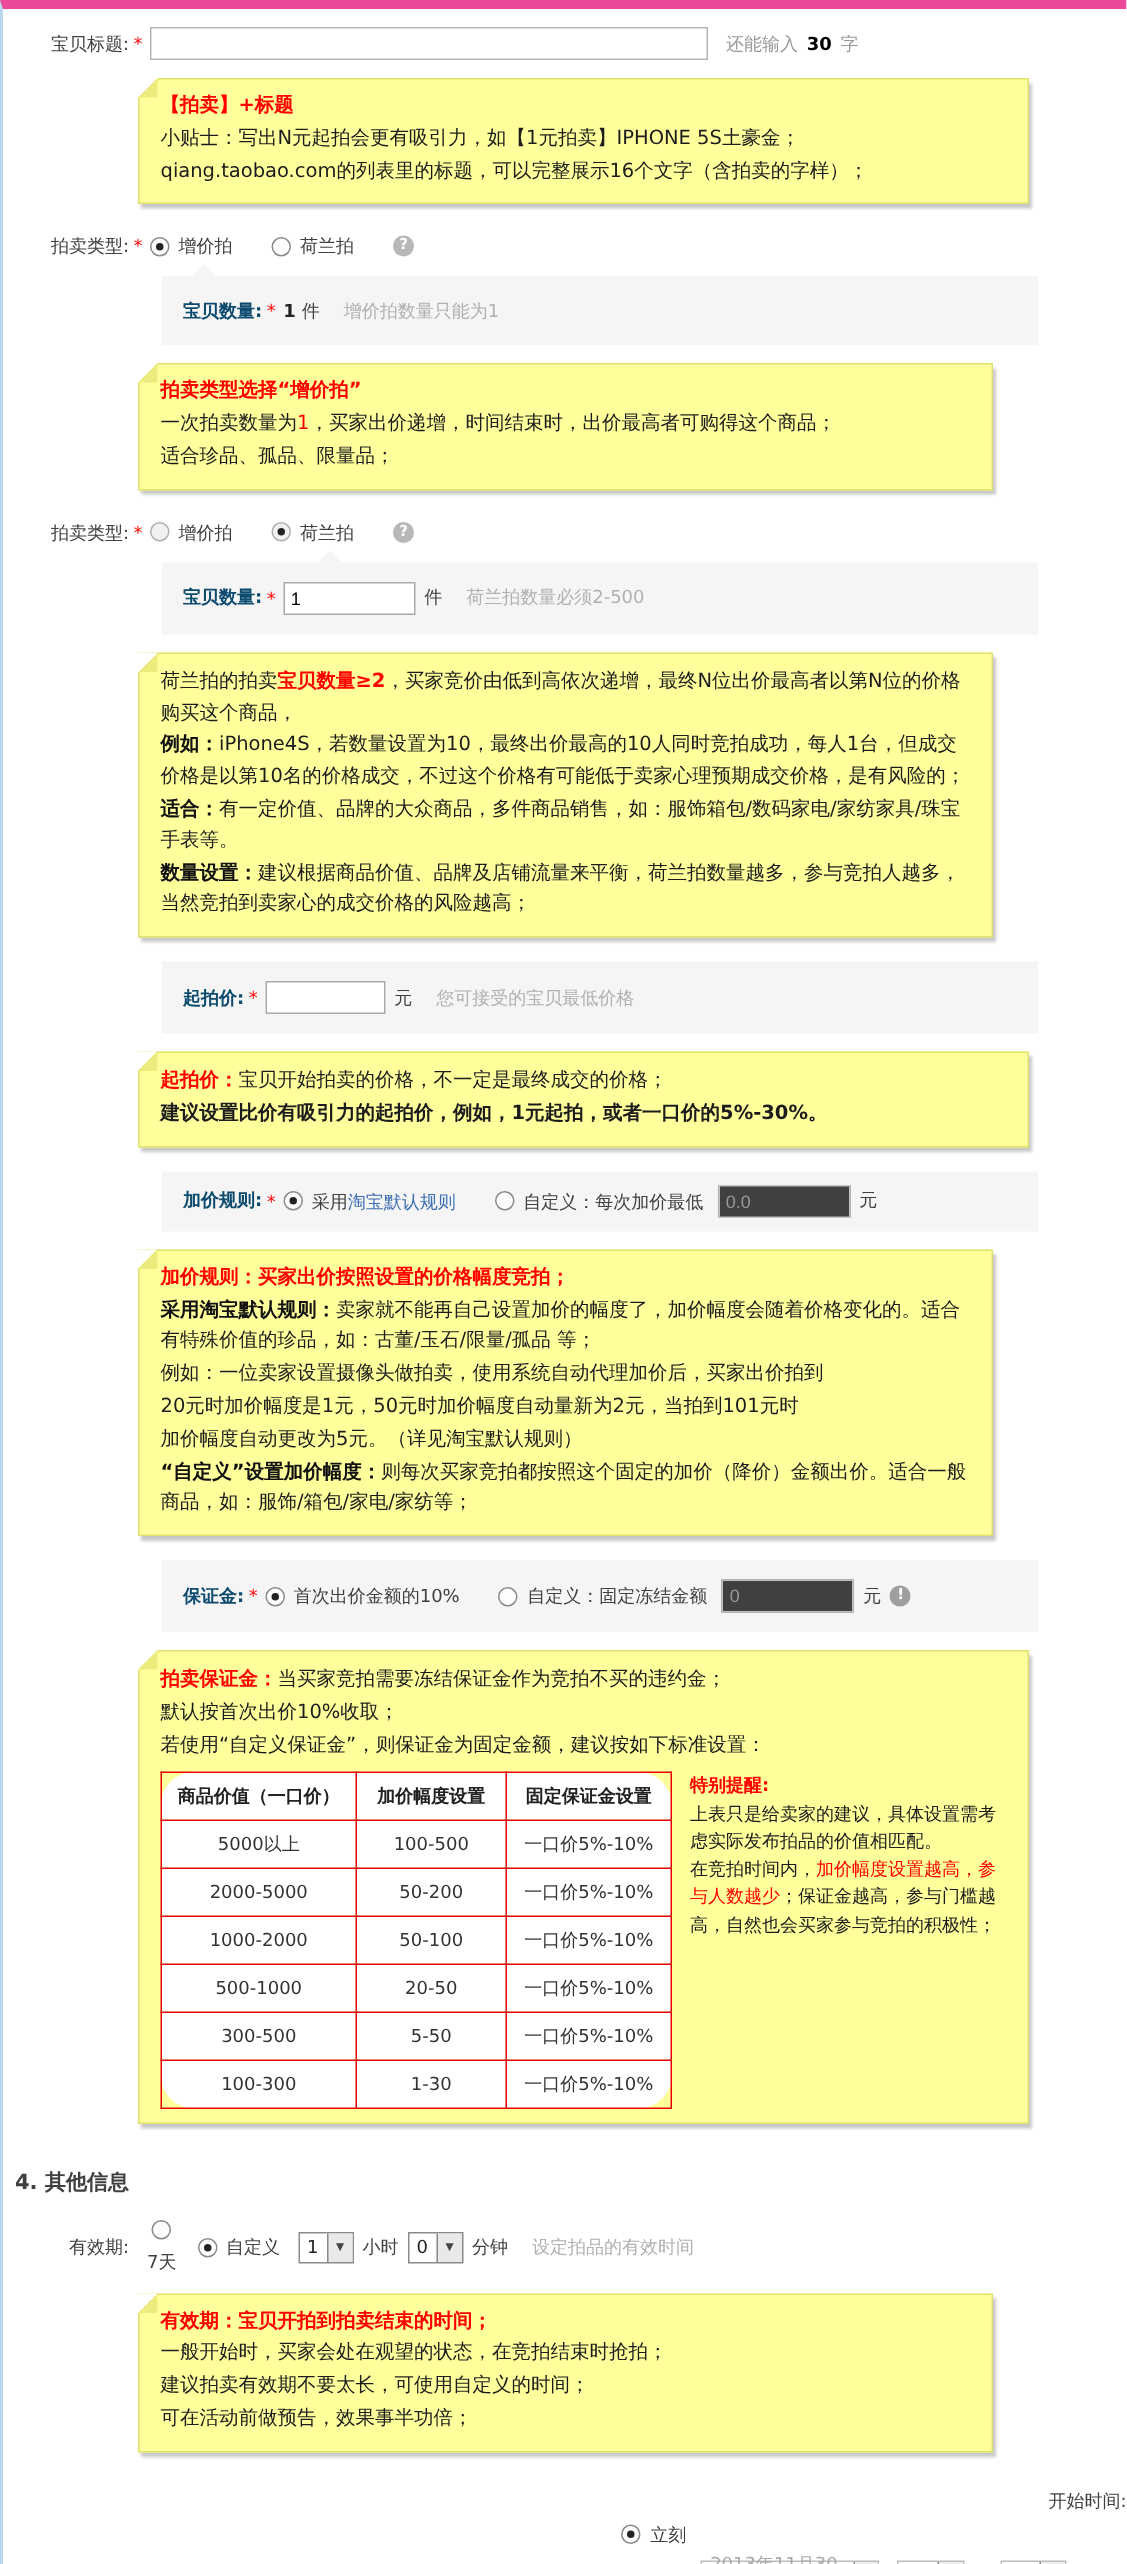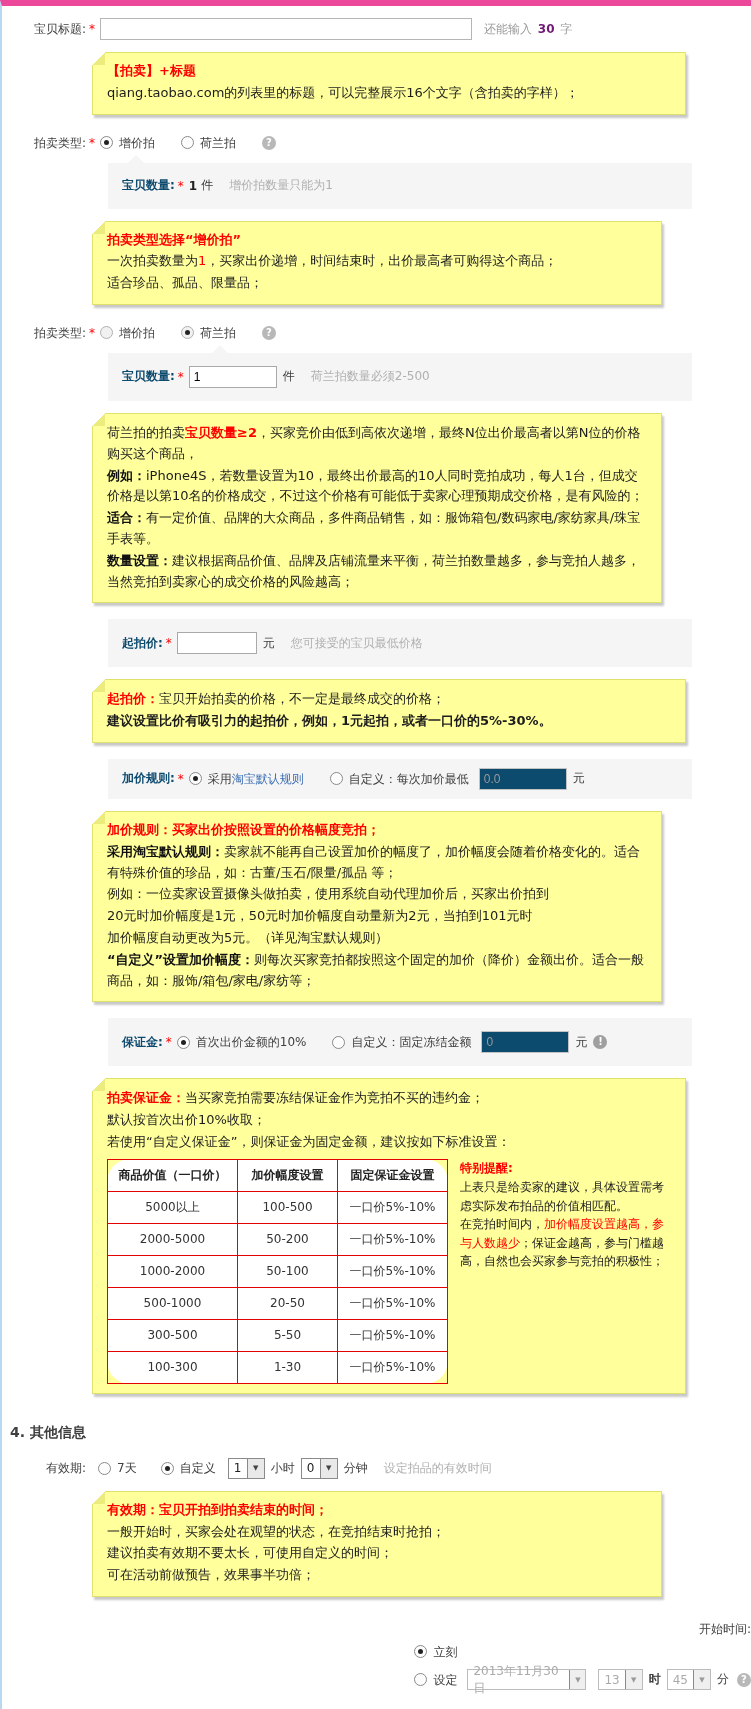--- a/index.html
+++ b/index.html
@@ -15,21 +15,21 @@
     padding-top: 6px; overflow: hidden;
   }
 
   
   .row { display:flex; align-items:center; margin-top:14px; }
   .row.top { align-items:flex-end;flex-direction:column; }
   .rlabel { width:84px; text-align:right; color:#404040; flex:none; line-height:20px; }
   .star { color:#ff0000; padding:0 5px 0 3px; line-height:20px; }
   .title-input { width:372px; height:22px; border:1px solid #b5b5b5; padding:0 4px; font-size:12px; }
   .counter { color:#999; margin-left:12px; }
-  .counter .green { color:#701a75; font-weight:bold; padding:0 2px; }
+  .counter .green { color:#000000; font-weight:bold; padding:0 2px; }
 
   .radio { width:13px; height:13px; border:1px solid #8a8a8a; border-radius:50%;
            background:#fdfdfd; display:inline-block; position:relative; flex:none; vertical-align:-2px; }
   .radio.sel::after { content:""; position:absolute; left:3px; top:3px; width:5px; height:5px;
            background:#222; border-radius:50%; }
   .radio.flat { background:#f1f1f1; border-color:#b0b0b0; }
   .opt { display:inline-flex; align-items:center; gap:6px; margin-right:26px; color:#404040; cursor:default; }
   .opt-label { line-height:18px; }
 
   .help-ic { width:14px; height:14px; border-radius:50%; background:#b8b8b8; color:#fff;
@@ -43,21 +43,21 @@
   .gbox .notch { position:absolute; top:-8px; width:0; height:0;
           border-left:8px solid transparent; border-right:8px solid transparent;
           border-bottom:8px solid #f5f5f5; }
   .notch.n1 { left:20px; } .notch.n2 { left:104px; }
   .gb-label { font-weight:bold; color:#0c4a6e; }
   .gb-value { font-weight:bold; color:#222; margin-right:4px; }
   .gb-unit { color:#404040; }
   .hint { color:#b0b0b0; margin-left:16px; }
   .mini-input { width:88px; height:22px; border:1px solid #a9a9a9; background:#fff;
                 padding:0 4px; font-size:12px; margin-right:6px; }
-  .mini-input.dis { background:#0c4a6e; border-color:#c3c3c3; color:#999; }
+  .mini-input.dis { background:#404040; border-color:#c3c3c3; color:#999; }
   .link { color:#3c6eb4; text-decoration:none; cursor:pointer; }
 
   
   .note { position:relative; margin:12px 0 4px 90px; width:570px; background:#ffff9c;
           border:1px solid #e0e06c; box-shadow:2px 3px 2px #c8c8c8; padding:8px 14px 9px; }
   .note.wide { width:594px; }
   .note::before { content:""; position:absolute; top:-1px; left:-1px; width:13px; height:13px;
           background:linear-gradient(135deg, #ffffff 0 50%, #ecec7e 50% 100%); }
   .note-h { color:#ff0000; font-weight:bold; font-size:13px; line-height:1.6; }
   .note p { margin:1px 0; font-size:13px; line-height:1.6; color:#1c1c1c; }
@@ -98,20 +98,21 @@
 
   <div class="row" style="margin-top:6px;">
     <span class="rlabel">宝贝标题:</span>
     <span class="star">*</span>
     <input type="text" class="title-input" value="" style="">
     <span class="counter"><span>还能输入</span> <span class="green">30</span> <span>字</span></span>
   </div>
 
   <div class="note wide">
     <div class="note-h">【拍卖】+标题</div>
+    <p>小贴士：写出N元起拍会更有吸引力，如【1元拍卖】IPHONE 5S土豪金；</p>
     <p>qiang.taobao.com的列表里的标题，可以完整展示16个文字（含拍卖的字样）；</p>
   </div>
 
   <div class="row" style="margin-top:18px;">
     <span class="rlabel">拍卖类型:</span>
     <span class="star">*</span>
     <span class="opt">
         <span class="radio sel"></span>
         <span class="opt-label">增价拍</span>
       </span>
@@ -272,21 +273,21 @@
         <span>在竞拍时间内，</span><span class="rtx">加价幅度设置越高，参与人数越少</span><span>；保证金越高，参与门槛越高，自然也会买家参与竞拍的积极性；</span>
       </div>
     </div>
   </div>
 
   <div class="sec-h">4. 其他信息</div>
 
   <div class="row" style="margin-top:16px;">
     <span class="rlabel">有效期:</span>
     <span style="width:12px;"></span>
-    <span class="opt" style="margin-right:24px;">
+    <span class="opt" style="margin-right:14px;flex-direction:column;">
         <span class="radio"></span>
         <span class="opt-label">7天</span>
       </span>
     <span class="opt" style="margin-right:6px;">
         <span class="radio sel"></span>
         <span class="opt-label">自定义</span>
       </span>
     <span class="selbox">
         <span class="sval">1</span>
         <span class="sbtn">▼</span>

